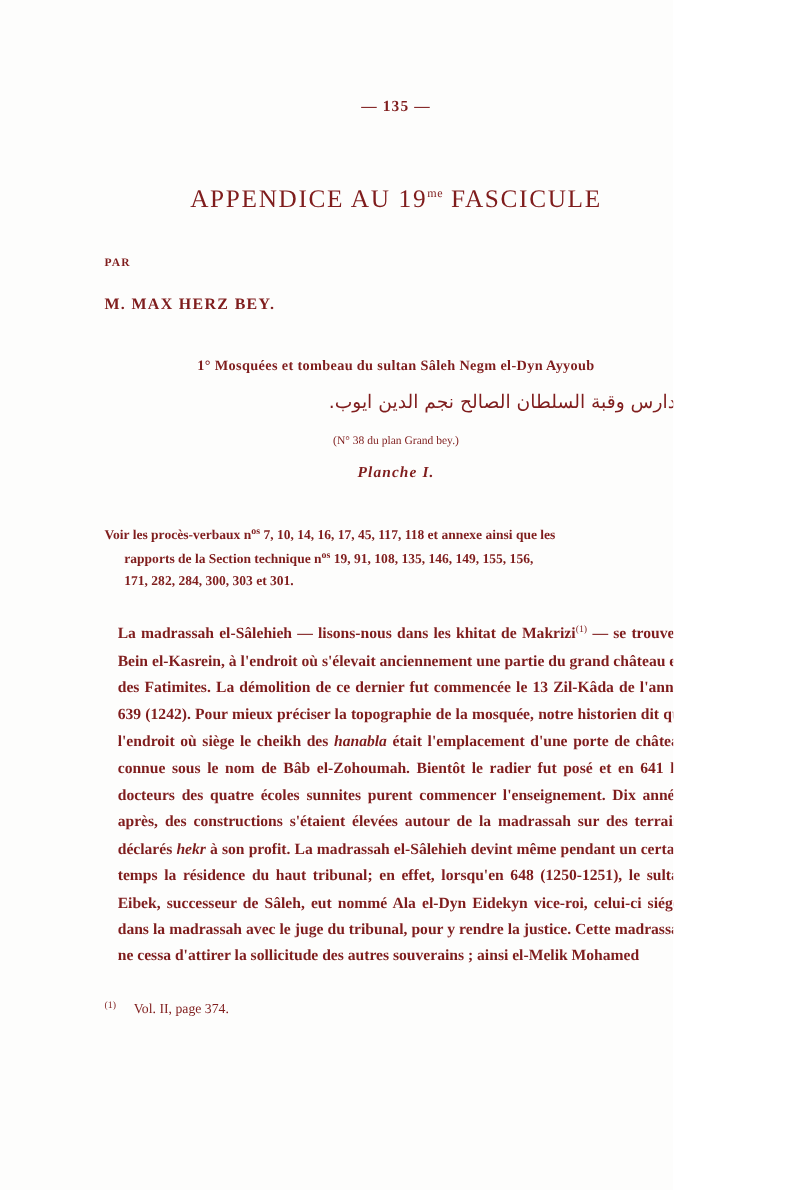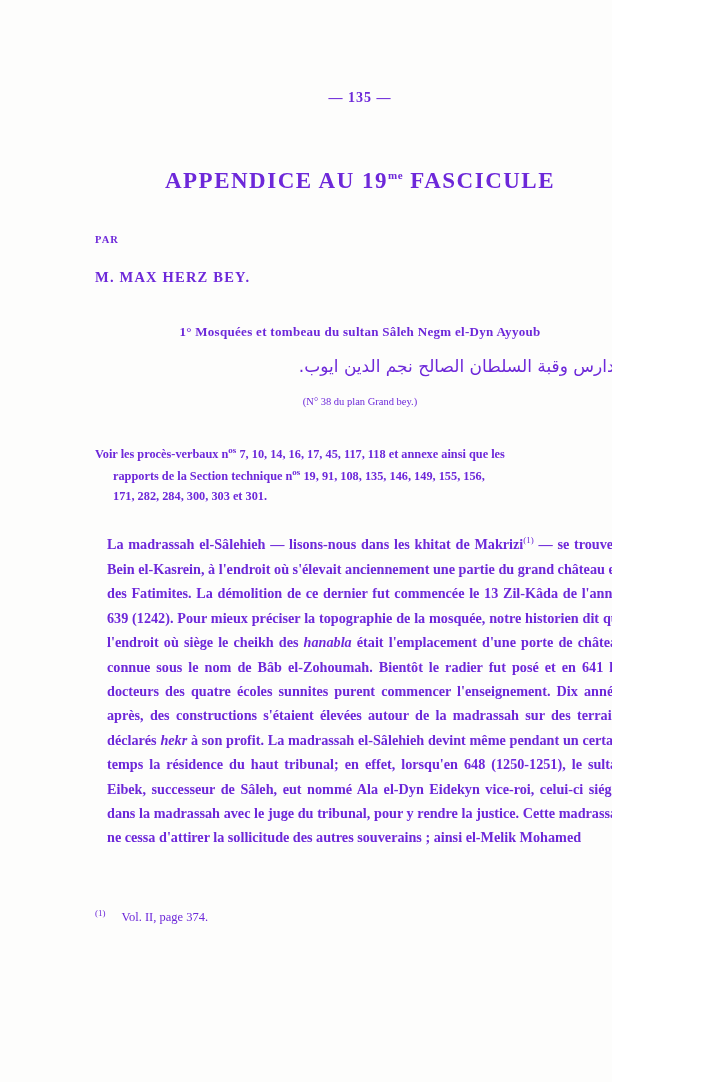--- a/index.html
+++ b/index.html
@@ -6,42 +6,42 @@
     margin: 0;
     padding: 0;
     background: #ffffff;
   }
   .page {
     position: relative;
     width: 612px;
     height: 1082px;
     background: #fdfdfc;
     font-family: "Liberation Serif", serif;
-    color: #6d28d9;
+    color: #7f1d1d;
     overflow: hidden;
   }
   .content {
     position: absolute;
     left: 95px;
     top: 0;
     width: 530px;
   }
   .page-number {
     text-align: center;
     font-family: "Liberation Serif", serif;
     font-size: 14px;
     letter-spacing: 1px;
     margin-top: 90px;
     font-weight: bold;
   }
   .doc-title {
     text-align: center;
     font-family: "Liberation Serif", serif;
     font-size: 23px;
-    font-weight: bold;
+    font-weight: normal;
     letter-spacing: 1.5px;
     margin-top: 62px;
   }
   .doc-title .sup {
     font-size: 11px;
     vertical-align: super;
     letter-spacing: 0.5px;
   }
   .par-line {
     text-align: left;
@@ -150,20 +150,21 @@
     <div class="par-line">PAR</div>
 
     <div class="author">M. MAX HERZ BEY.</div>
 
     <div class="section-heading">1° Mosquées et tombeau du sultan Sâleh Negm el-Dyn Ayyoub</div>
 
     <div class="arabic">مدارس وقبة السلطان الصالح نجم الدين ايوب.</div>
 
     <div class="plan-note">(N° 38 du plan Grand bey.)</div>
 
+    <div class="planche">Planche I.</div>
 
     <div class="refs">
       <span>Voir les procès-verbaux n</span><span class="sup">os</span><span> 7, 10, 14, 16, 17, 45, 117, 118 et annexe ainsi que les</span>
       <span class="indent"><span>rapports de la Section technique n</span><span class="sup">os</span><span> 19, 91, 108, 135, 146, 149, 155, 156,</span></span>
       <span class="indent">171, 282, 284, 300, 303 et 301.</span>
     </div>
 
     <div class="body-text">
       <span class="first-line">La madrassah el-Sâlehieh — lisons-nous dans les khitat de Makrizi</span><sup>(1)</sup><span> — se trouve à Bein el-Kasrein, à l'endroit où s'élevait anciennement une partie du grand château est des Fatimites. La démolition de ce dernier fut commencée le 13 Zil-Kâda de l'année 639 (1242). Pour mieux préciser la topographie de la mosquée, notre historien dit que l'endroit où siège le cheikh des </span><i>hanabla</i><span> était l'emplacement d'une porte de château connue sous le nom de Bâb el-Zohoumah. Bientôt le radier fut posé et en 641 les docteurs des quatre écoles sunnites purent commencer l'enseignement. Dix années après, des constructions s'étaient élevées autour de la madrassah sur des terrains déclarés </span><i>hekr</i><span> à son profit. La madrassah el-Sâlehieh devint même pendant un certain temps la résidence du haut tribunal; en effet, lorsqu'en 648 (1250-1251), le sultan Eibek, successeur de Sâleh, eut nommé Ala el-Dyn Eidekyn vice-roi, celui-ci siégea dans la madrassah avec le juge du tribunal, pour y rendre la justice. Cette madrassah ne cessa d'attirer la sollicitude des autres souverains ; ainsi el-Melik Mohamed</span>
     </div>

